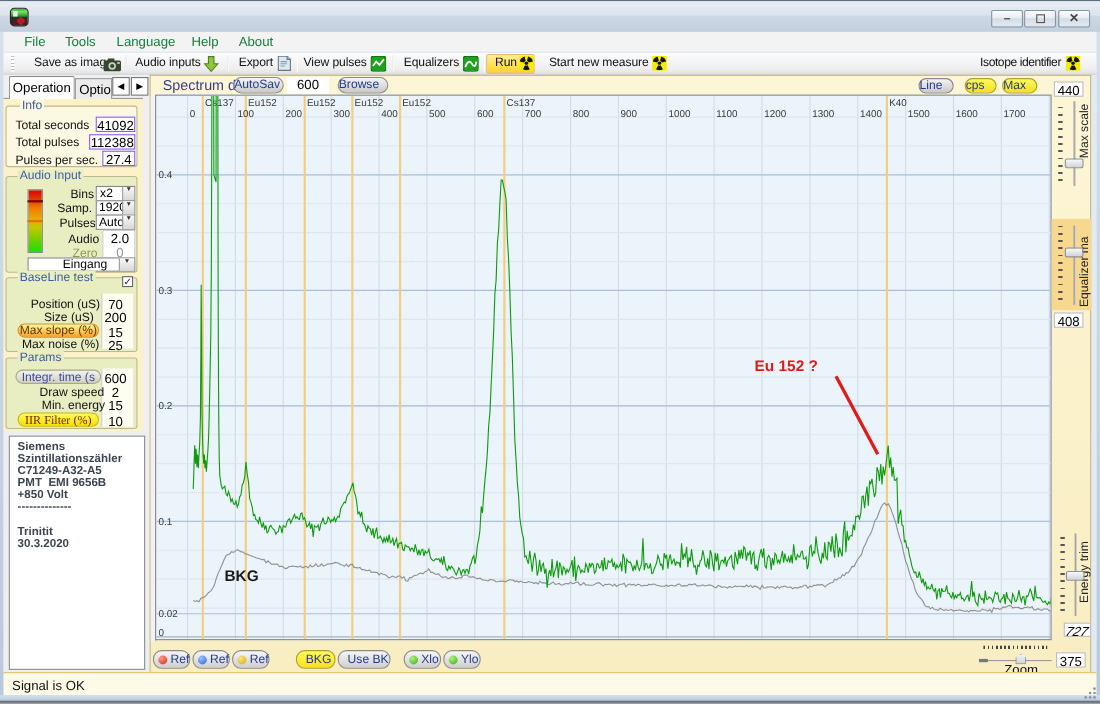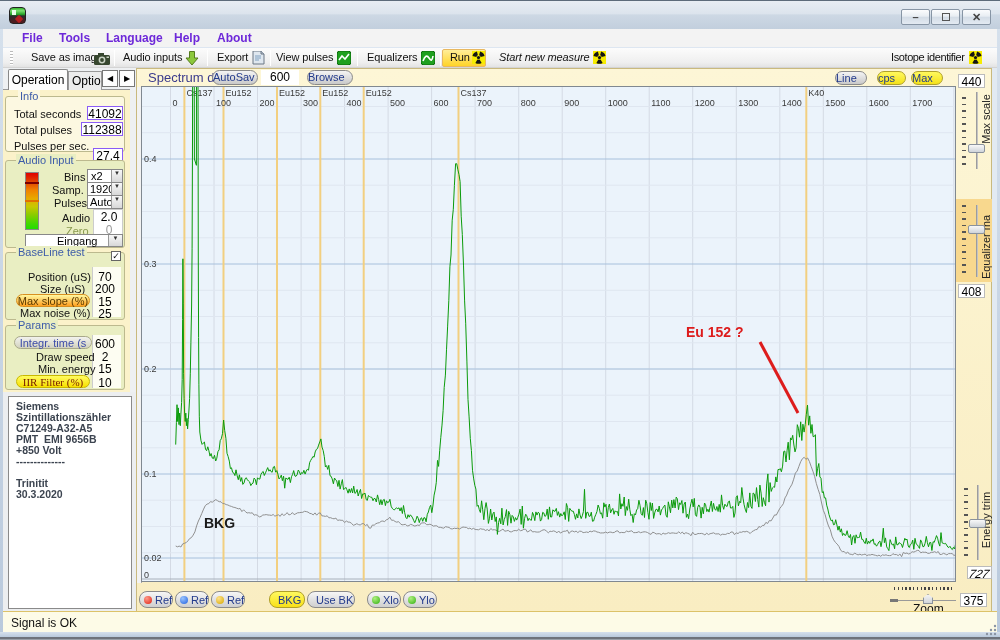--- a/index.html
+++ b/index.html
@@ -19,21 +19,21 @@
 #titlebar .ticon:after { content:""; position:absolute; left:6px; top:8px; width:6px; height:6px;
   background:#b41e20; border-radius:1px; transform:rotate(45deg); }
 #titlebar .ticon:before { content:""; position:absolute; left:2px; top:2px; width:4px; height:5px;
   background:#eaffea; }
 #titlebar .ttext { position:absolute; left:37px; top:6px; font-size:15px; color:#33506e; }
 .winbtn { position:absolute; top:8px; height:16px; width:29px; border:1px solid #8795a5; border-radius:2px;
   background:linear-gradient(#fbfcfd 0%,#e8edf3 45%,#d3dce6 50%,#e3eaf2 100%);
   color:#444; text-align:center; font-size:11px; line-height:14px; font-weight:bold;}
 
 #menubar { position:absolute; left:3px; top:29px; width:994px; height:18px; background:#f3f3f3;
-  font-size:12px; color:#6d28d9;font-weight:bold; }
+  font-size:12px; color:#15803d; }
 #menubar span { position:absolute; top:2px; }
 
 #toolbar { position:absolute; left:3px; top:48px; width:994px; height:20px;
   background:linear-gradient(#fcfcfc,#efefef 75%,#e3e3e3); border-bottom:1px solid #d4d4d4;
   font-size:11px; letter-spacing:-0.1px; color:#111; }
 #toolbar .grip { position:absolute; left:7px; top:3px; width:3px; height:14px;
   background:repeating-linear-gradient(#bbb 0 1px,#fff 1px 3px); }
 #toolbar span.tb { position:absolute; top:3px; }
 #toolbar .sep { position:absolute; top:2px; width:1px; height:16px; background:#c8c8c8; border-right:1px solid #fff; }
 .radicon { position:absolute; width:13px; height:13px; background:#f6ec00; }
@@ -158,21 +158,21 @@
   <div class="sep" style="left:437px;"></div>
   <div class="abs" style="left:439px;top:1px;width:44px;height:18px;background:linear-gradient(#ffee9a,#ffd428);border:1px solid #e8b860;border-radius:2px;"></div>
   <span class="tb" style="left:447px;">Run</span>
   <div class="radicon" style="left:469px;top:3px;">
       <svg width="13" height="13" viewBox="0 0 20 20" style="position:absolute;left:0;top:0;">
         <rect width="20" height="20" fill="#f6ec00"></rect>
         <path d="M13.28,9.12 L19.27,7.52 A9.6,9.6 0 0 0 12.48,0.73 L10.88,6.72 A3.4,3.4 0 0 1 13.28,9.12 Z M9.12,6.72 L7.52,0.73 A9.6,9.6 0 0 0 0.73,7.52 L6.72,9.12 A3.4,3.4 0 0 1 9.12,6.72 Z M8.30,12.94 L5.20,18.31 A9.6,9.6 0 0 0 14.80,18.31 L11.70,12.94 A3.4,3.4 0 0 1 8.30,12.94 Z" fill="#151515"></path>
         <circle cx="10" cy="10" r="2.5" fill="#151515"></circle>
       </svg>
     </div>
-  <span class="tb" style="left:496px;font-style:italic;">Start new measure</span>
+  <span class="tb" style="left:496px;">Start new measure</span>
   <div class="radicon" style="left:590px;top:3px;">
       <svg width="13" height="13" viewBox="0 0 20 20" style="position:absolute;left:0;top:0;">
         <rect width="20" height="20" fill="#f6ec00"></rect>
         <path d="M13.28,9.12 L19.27,7.52 A9.6,9.6 0 0 0 12.48,0.73 L10.88,6.72 A3.4,3.4 0 0 1 13.28,9.12 Z M9.12,6.72 L7.52,0.73 A9.6,9.6 0 0 0 0.73,7.52 L6.72,9.12 A3.4,3.4 0 0 1 9.12,6.72 Z M8.30,12.94 L5.20,18.31 A9.6,9.6 0 0 0 14.80,18.31 L11.70,12.94 A3.4,3.4 0 0 1 8.30,12.94 Z" fill="#151515"></path>
         <circle cx="10" cy="10" r="2.5" fill="#151515"></circle>
       </svg>
     </div>
   <span class="tb" style="left:888px;font-size:11px;letter-spacing:-0.4px;">Isotope identifier</span>
   <div class="radicon" style="left:966px;top:3px;">
       <svg width="13" height="13" viewBox="0 0 20 20" style="position:absolute;left:0;top:0;">
@@ -189,21 +189,21 @@
 <div id="tabpage"></div>
 <div id="lowerleft"></div>
 
 <div class="grp cream" style="top:96px; height:56px;">
   <div class="gt cream">Info</div>
   <div class="row" style="left:8px;top:11px;">Total seconds</div>
     <div class="val" style="left:81px;top:9px;width:36px;height:14px;">41092</div>
   <div class="row" style="left:8px;top:27px;">Total pulses</div>
     <div class="val" style="left:75px;top:25px;width:42px;height:14px;">112388</div>
   <div class="row" style="left:8px;top:43px;">Pulses per sec.</div>
-    <div class="val" style="left:87px;top:51px;width:30px;height:14px;">27.4</div>
+    <div class="val" style="left:87px;top:40px;width:30px;height:14px;">27.4</div>
 </div>
 
 <div class="grp green" style="top:160px; height:88px;">
   <div class="gt green" style="left:10px;">Audio Input</div>
   <div class="abs" style="left:19px;top:11px;width:14px;height:58px;border:1px solid #888;
      background:linear-gradient(#e00000 0%,#e04000 15%,#f08000 30%,#e8a800 45%,#c8c800 60%,#88cc00 75%,#44d800 90%,#22dd00 100%);"></div>
   <div class="abs" style="left:19px;top:21px;width:14px;height:2px;background:#7a0000;"></div>
   <div class="abs" style="left:19px;top:39px;width:14px;height:2px;background:#e07000;"></div>
   <div class="row" style="left:58px;top:10px;">Bins</div>
   <div class="ddown" style="left:81px;top:8px;width:36px;height:14px;"><span style="padding-left:3px;">x2</span><div class="da">▼</div></div>

